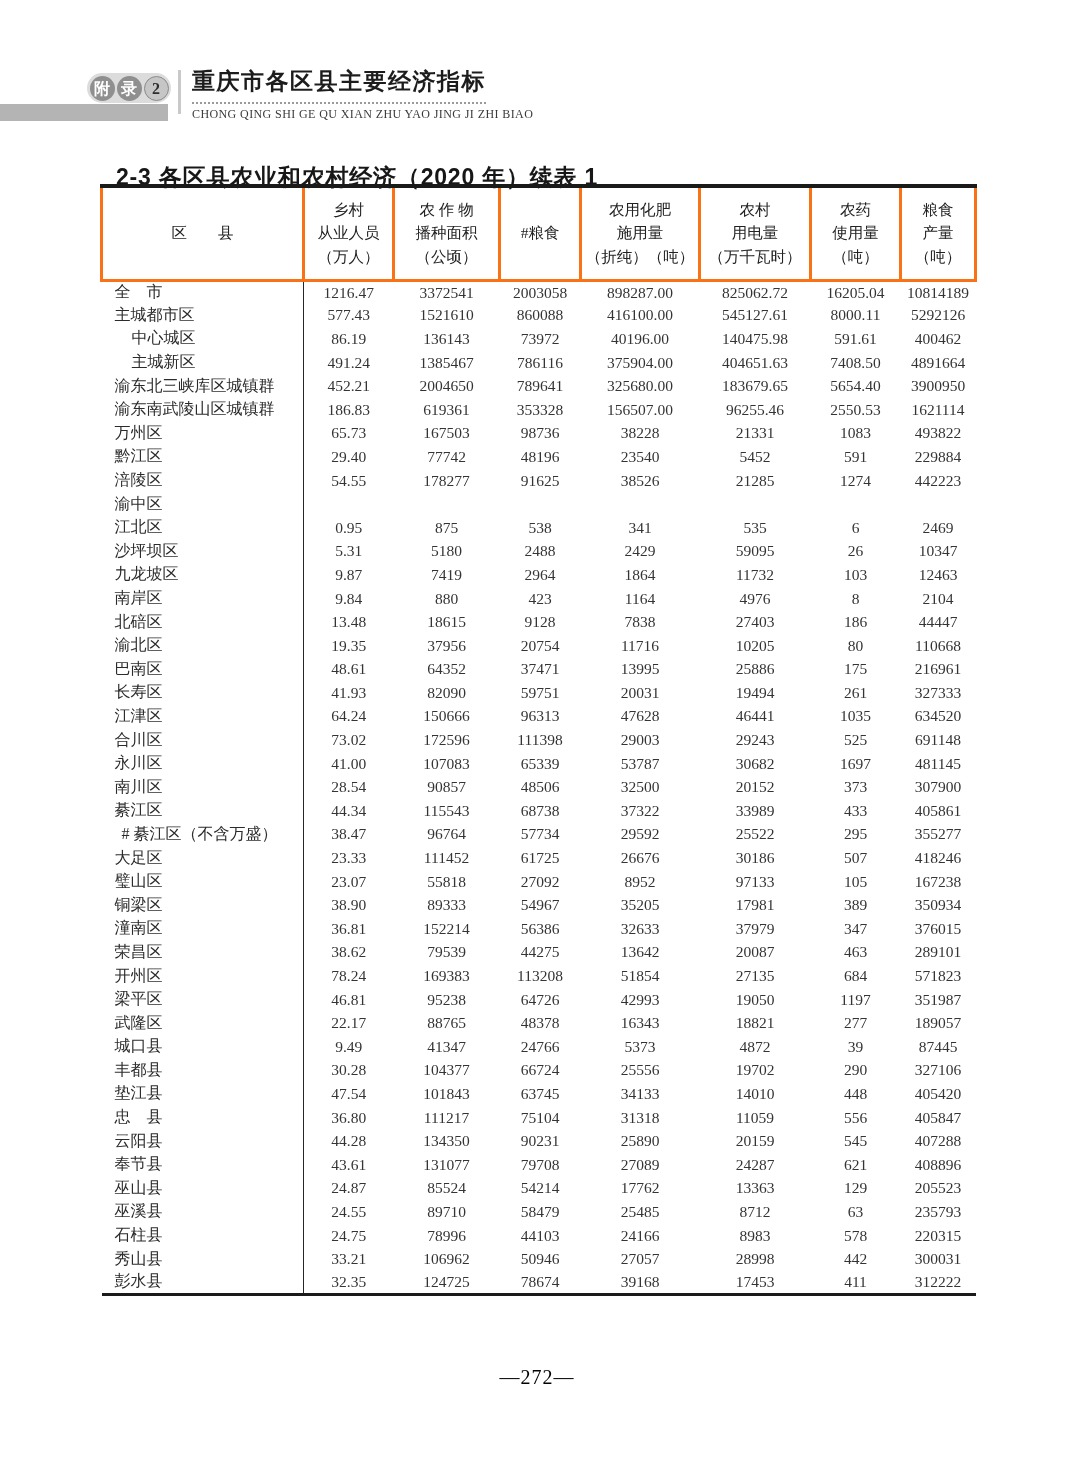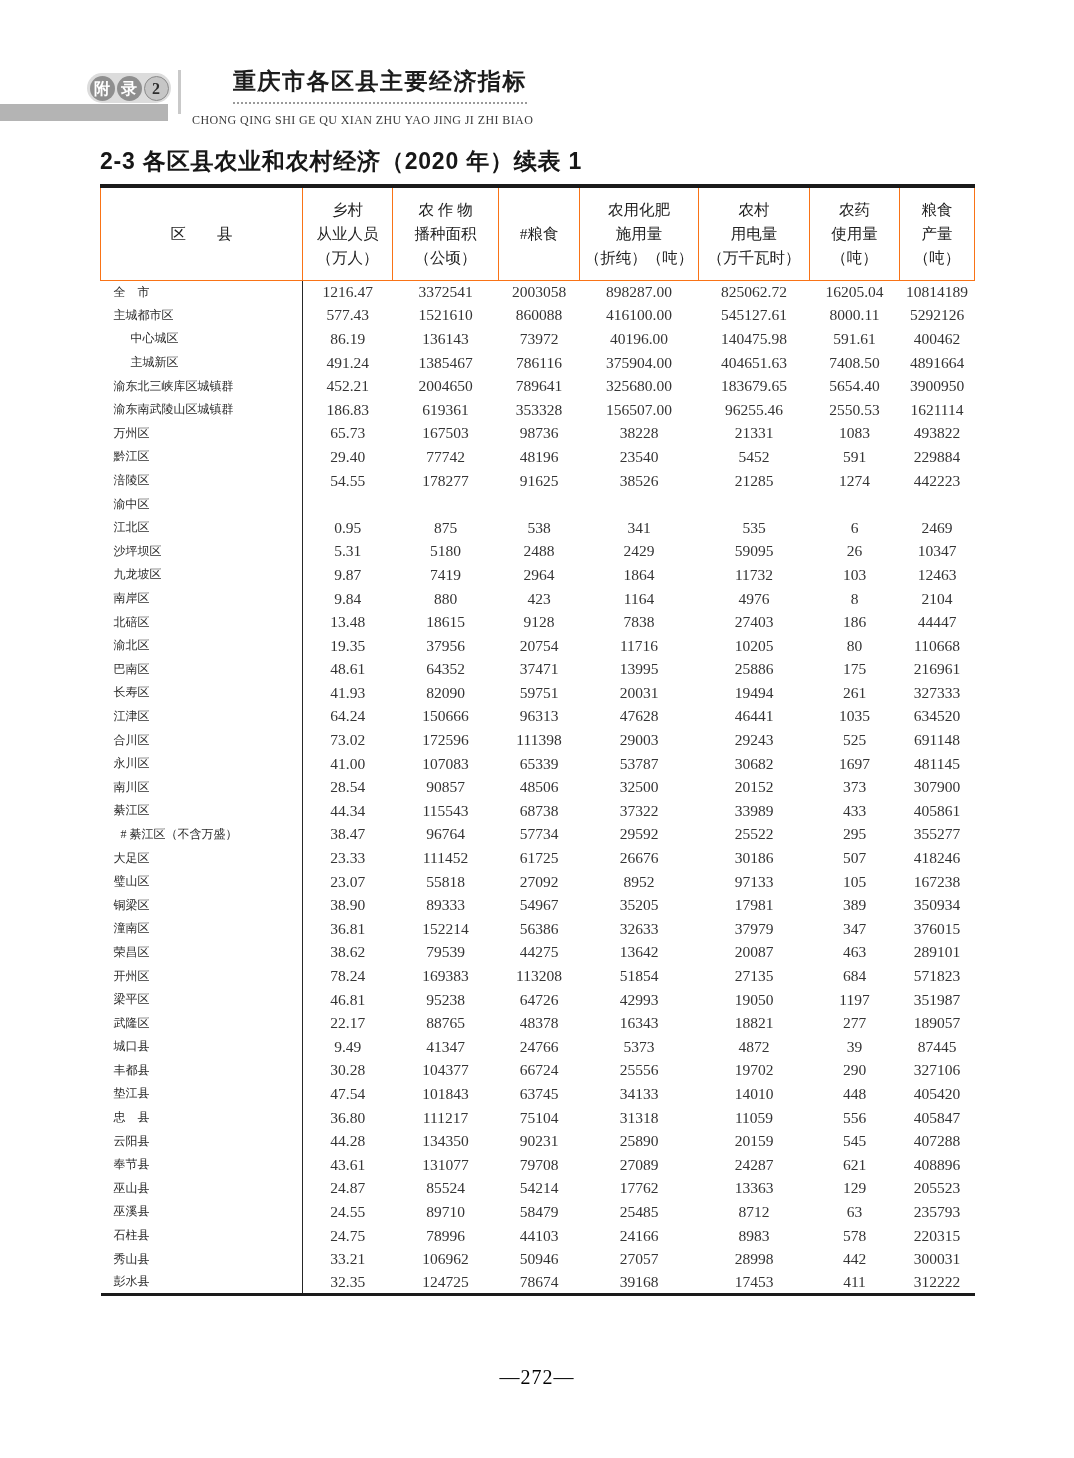--- a/index.html
+++ b/index.html
@@ -43,30 +43,29 @@
     width:3px; height:44px; background:#c9c9c9;
   }
   .head-titles { position:absolute; top:66px; left:192px; }
   .head-title {
     font-family:"Liberation Sans","DejaVu Sans",sans-serif;
     font-weight:bold; font-size:23px; color:#1c1c1c;
     letter-spacing:1.5px;
     display:inline-block;
     padding-bottom:5px;
     border-bottom:2px dotted #9a9a9a;
-    margin-left:41px;
   }
   .head-pinyin {
-    margin-top:9px;
+    margin-top:3px;
     font-size:12px; color:#3a3a3a; letter-spacing:0.4px;
   }
 
   
   .section-title {
-    position:absolute; top:146px; left:100px; margin:0;
+    position:absolute; top:146px; left:100px; margin:16px;
     font-family:"Liberation Sans","DejaVu Sans",sans-serif;
     font-weight:bold; font-size:23px; color:#171717;
     letter-spacing:0.8px;
   }
 
   
   table.data-table {
     position:absolute; top:184px; left:100px;
     width:874px;
     border-collapse:collapse;
@@ -77,21 +76,21 @@
   col.col-1 { width:202px; }
   col.col-2 { width:90px; }
   col.col-3 { width:106px; }
   col.col-4 { width:81px; }
   col.col-5 { width:119px; }
   col.col-6 { width:111px; }
   col.col-7 { width:90px; }
   col.col-8 { width:75px; }
 
   thead th {
-    border:1px solid #f97316;
+    border:3px solid #f97316;
     font-weight:normal;
     font-size:15.5px; color:#222222;
     height:94px;
     vertical-align:middle; text-align:center;
     padding:2px 1px;
     line-height:1.52;
   }
   .th-line { display:block; }
 
   tbody tr { height:23.6px; }
@@ -100,21 +99,21 @@
     font-size:15.5px;
     color:#343434;
     vertical-align:middle;
     white-space:nowrap;
     overflow:hidden;
   }
   td.name-cell {
     text-align:left;
     padding-left:13px;
     border-right:1px solid #262626;
-    font-size:12px; color:#2b2b2b;
+    font-size:16px; color:#2b2b2b;
   }
   td.name-cell.indent-0_5 { padding-left:20px; }
   td.name-cell.indent-1   { padding-left:30px; }
   td.num-cell { text-align:center; }
 
   
   .page-number {
     position:absolute; top:1366px; left:0;
     width:100%; text-align:center;
     font-size:20px; color:#000000; letter-spacing:1px;

